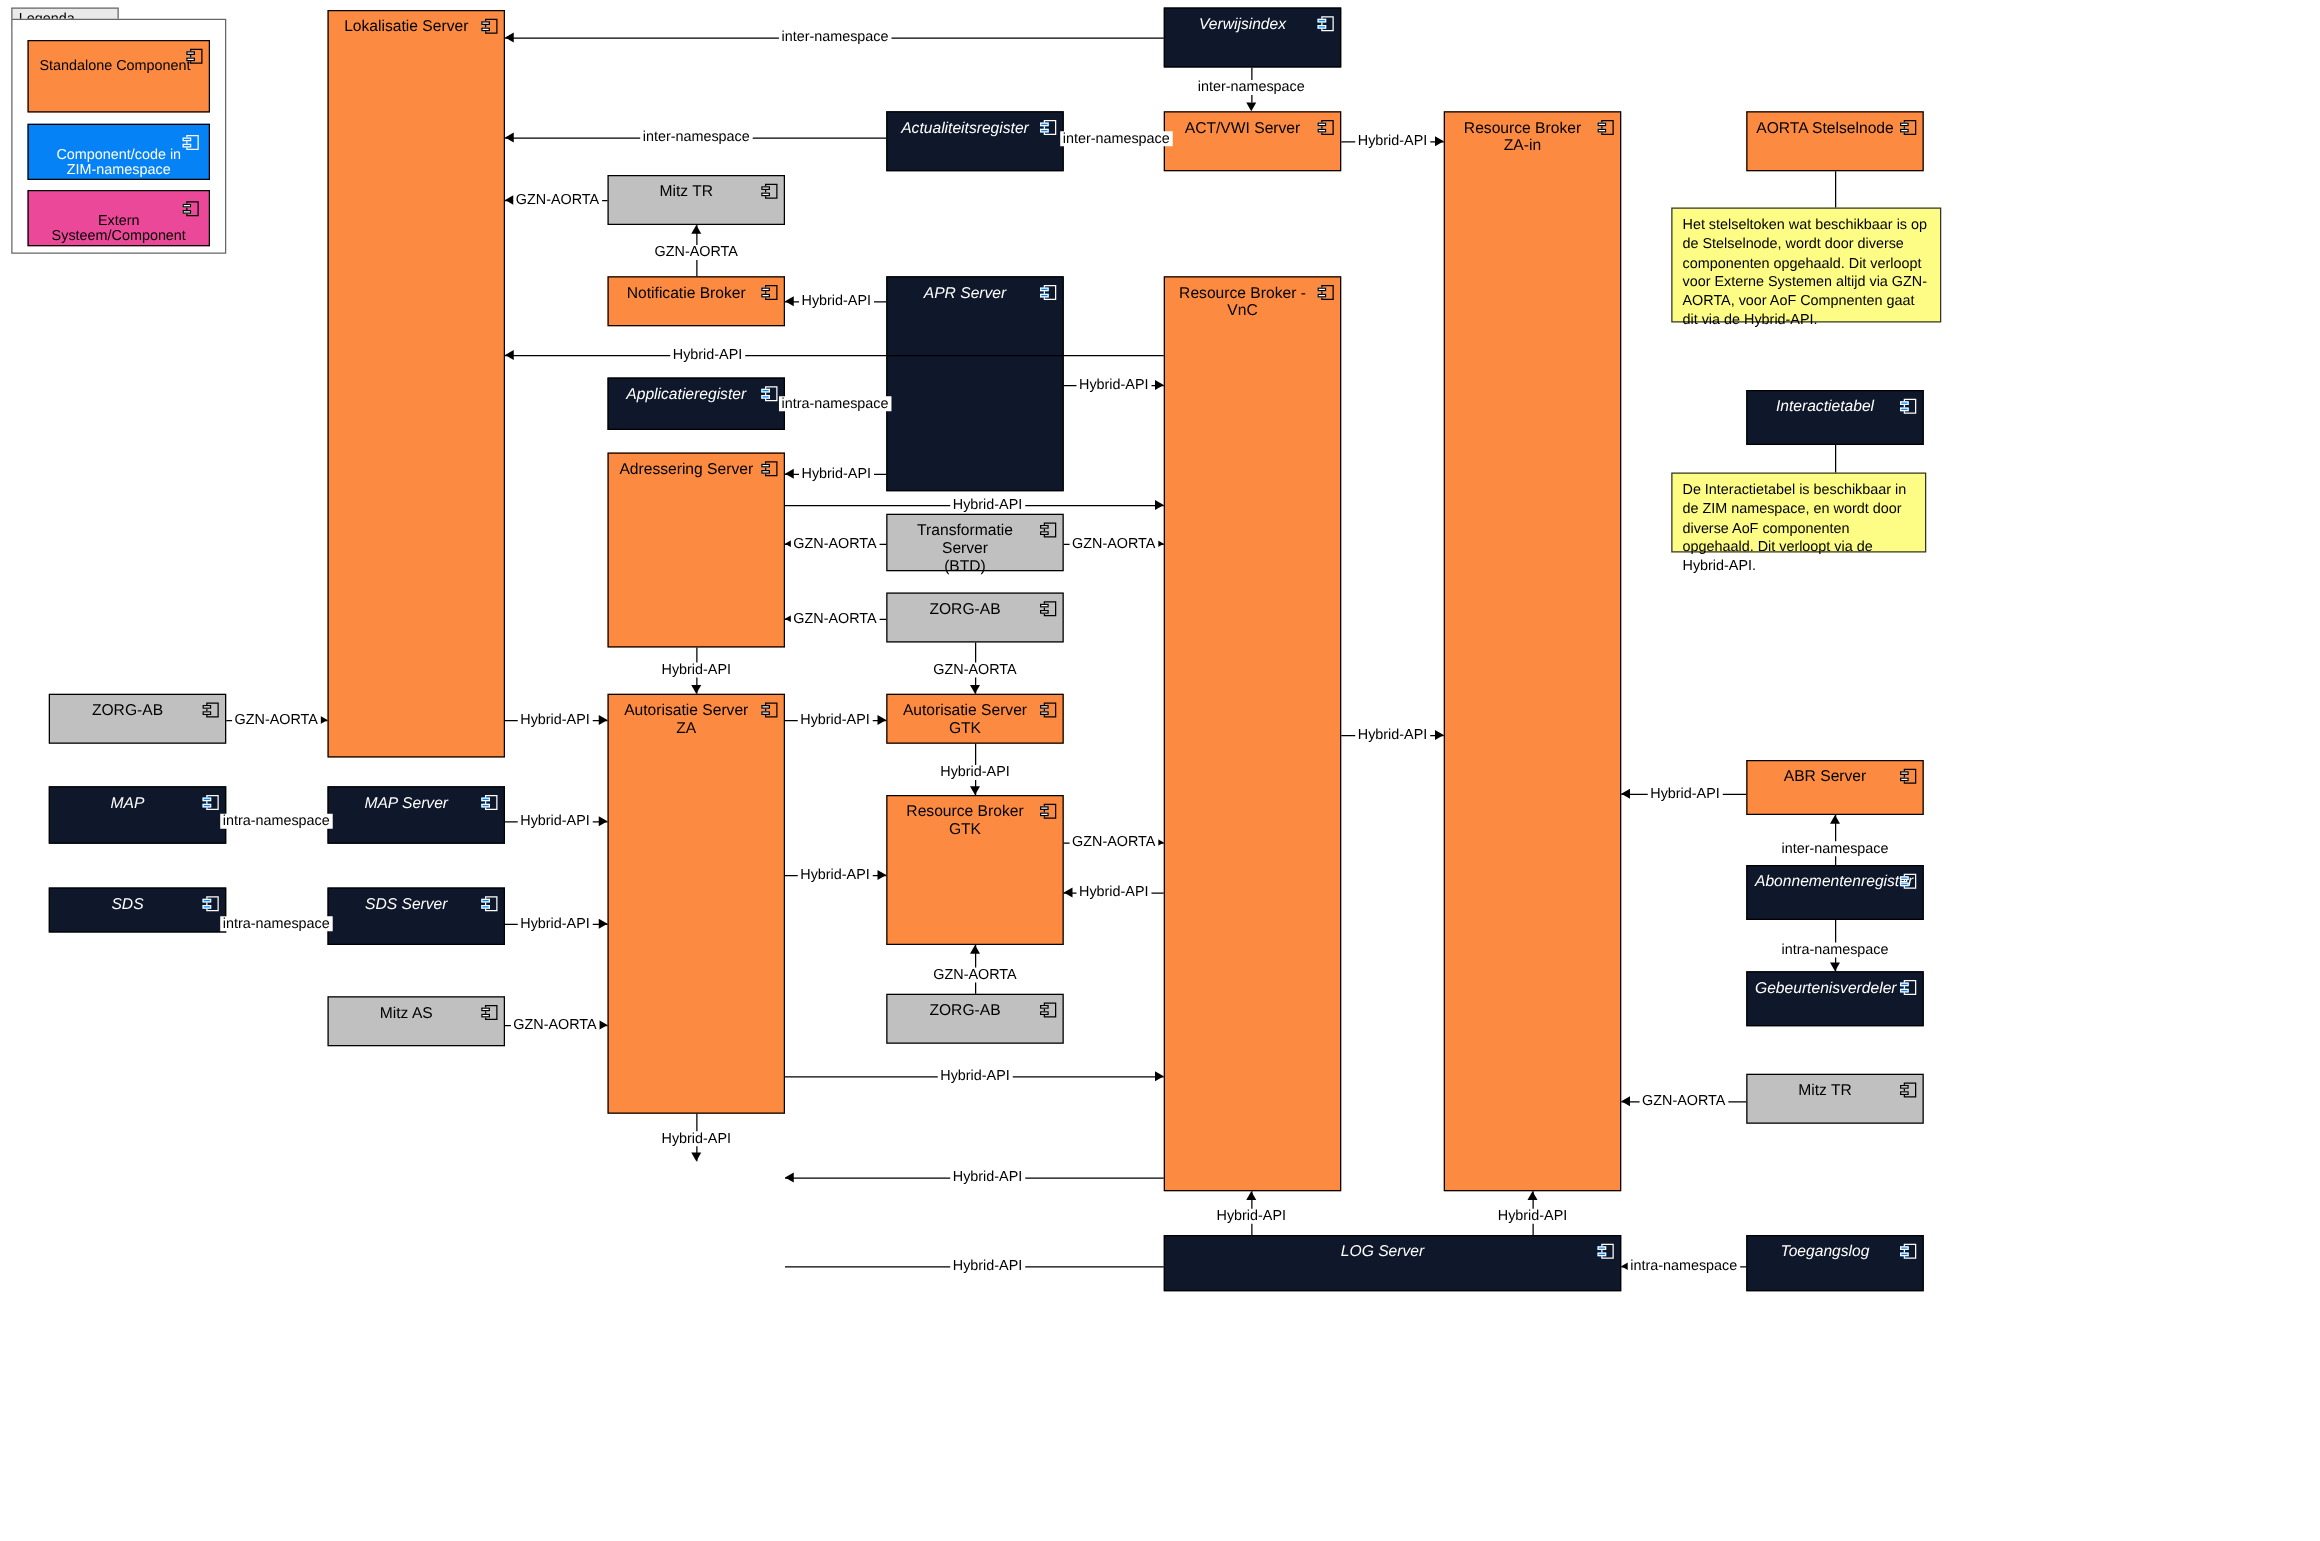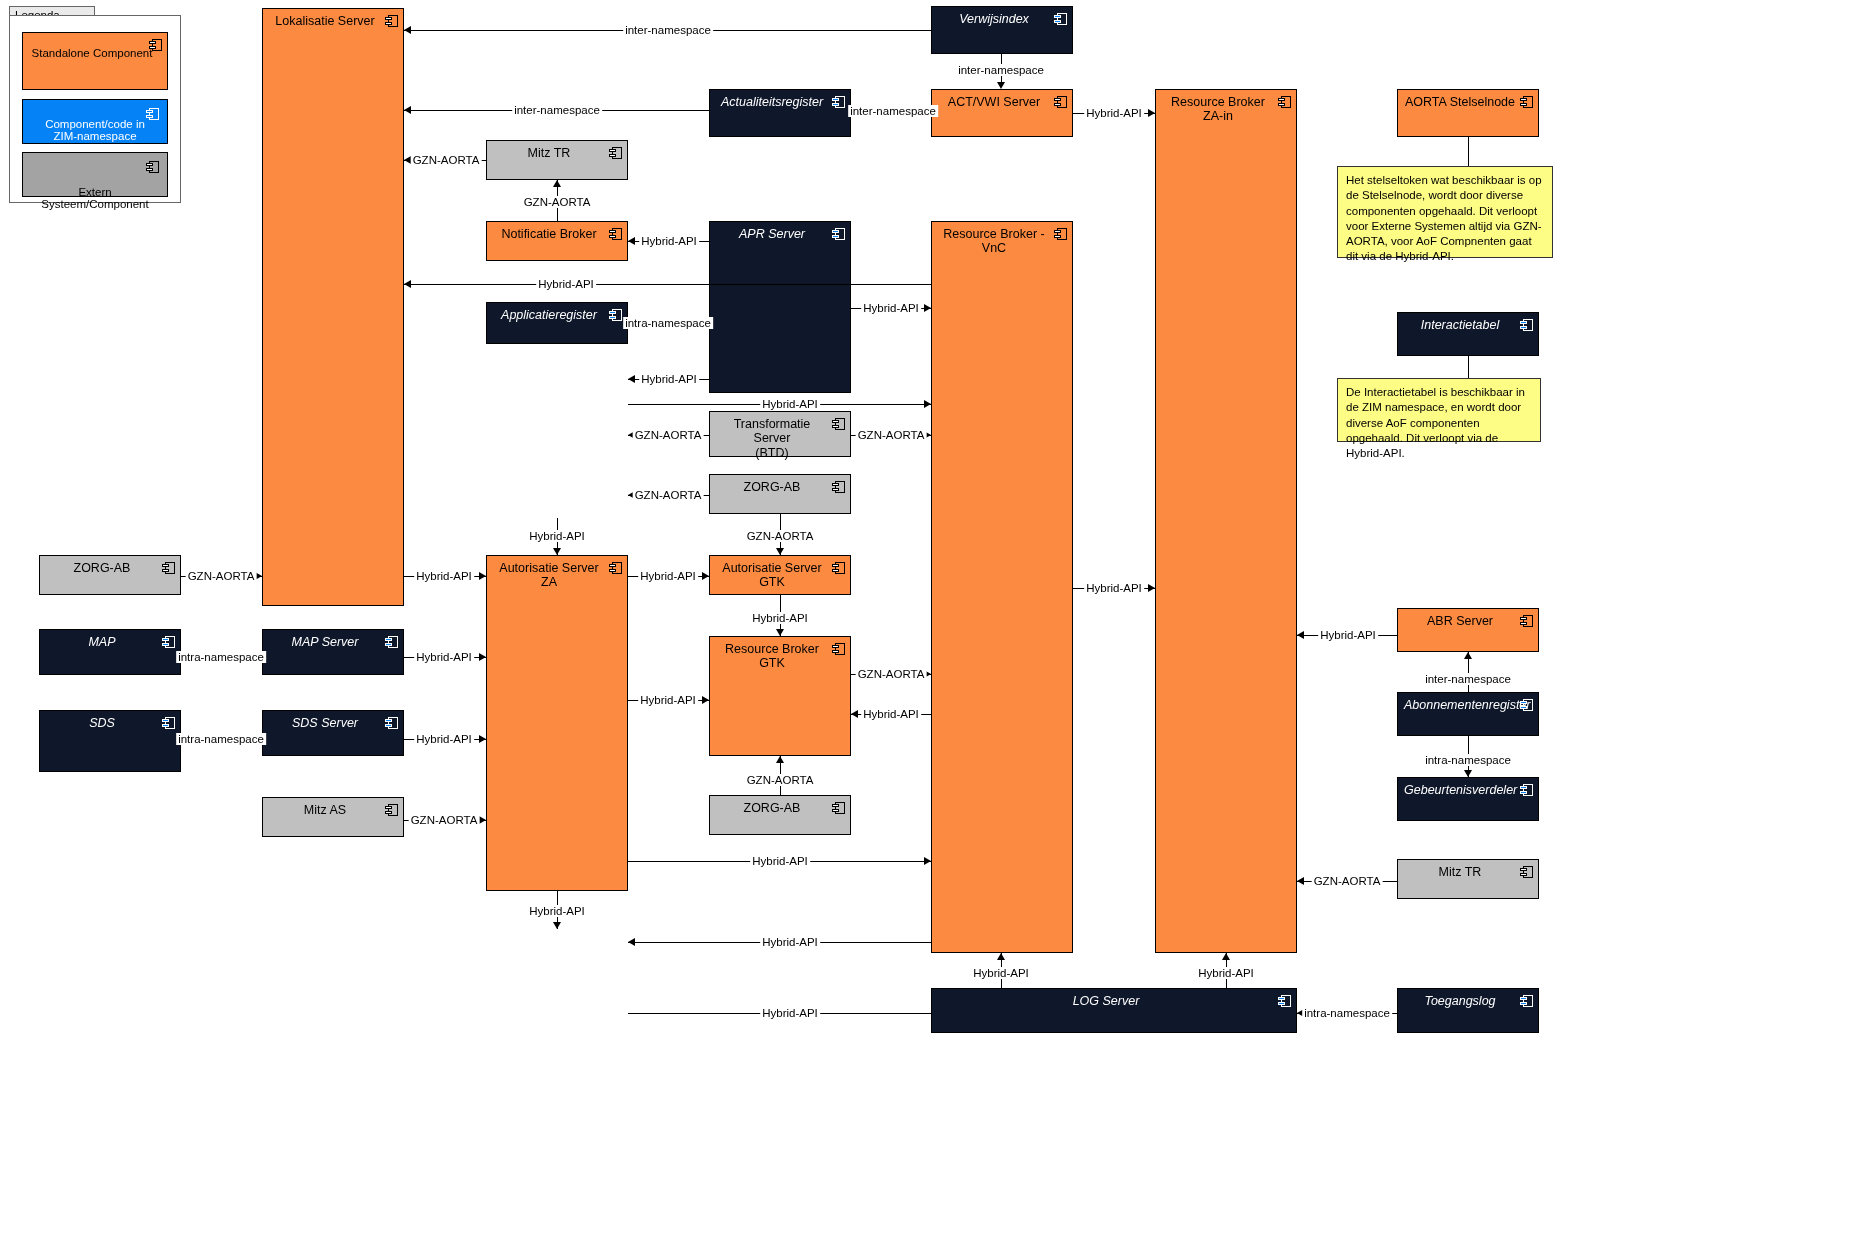--- a/index.html
+++ b/index.html
@@ -58,21 +58,21 @@
           <span class="t1"></span>
           <span class="t2"></span>
         </span>
     </div>
     <div class="lgbox blue" style="top:83px;height:45px;padding-top:6px;background:#0582F5;color:#fff;white-space:pre-line;">
       <span>Component/code in
 ZIM-namespace</span>
       <span class="cicon" style="right:8px;top:8px;">
         <span class="bdy" style="border-color:#fff"></span><span class="t1" style="border-color:#fff;background:#0582F5"></span><span class="t2" style="border-color:#fff;background:#0582F5"></span></span>
     </div>
-    <div class="lgbox" style="top:136px;height:45px;padding-top:21px;background:#a3a3a3;white-space:pre-line;">
+    <div class="lgbox" style="top:136px;height:45px;padding-top:6px;background:#ec4899;white-space:pre-line;">
       <span>Extern
 Systeem/Component</span>
       <span class="cicon" style="right:8px;top:8px;"><span class="bdy"></span><span class="t1"></span><span class="t2"></span></span>
     </div>
   </div>
 
   <div class="node orange" style="left:262px;top:8px;width:142px;height:598px;">
     <div class="title">Lokalisatie Server</div>
     <span class="cicon">
         <span class="bdy"></span>
@@ -173,20 +173,28 @@
 
   <div class="node blue" style="left:1397px;top:312px;width:142px;height:44px;padding-left:44px;">
     <div class="title">Interactietabel</div>
     <span class="cicon">
         <span class="bdy"></span>
         <span class="t1"></span>
         <span class="t2"></span>
       </span>
   </div>
 
+  <div class="node orange" style="left:486px;top:362px;width:142px;height:156px;">
+    <div class="title">Adressering Server</div>
+    <span class="cicon">
+        <span class="bdy"></span>
+        <span class="t1"></span>
+        <span class="t2"></span>
+      </span>
+  </div>
 
   <div class="node grey" style="left:709px;top:411px;width:142px;height:46px;">
     <div class="title">Transformatie Server
 (BTD)</div>
     <span class="cicon">
         <span class="bdy"></span>
         <span class="t1"></span>
         <span class="t2"></span>
       </span>
   </div>
@@ -265,21 +273,21 @@
 
   <div class="node blue" style="left:1397px;top:692px;width:142px;height:44px;">
     <div class="title">Abonnementenregister</div>
     <span class="cicon">
         <span class="bdy"></span>
         <span class="t1"></span>
         <span class="t2"></span>
       </span>
   </div>
 
-  <div class="node blue" style="left:39px;top:710px;width:142px;height:62px;">
+  <div class="node blue" style="left:39px;top:710px;width:142px;height:36px;">
     <div class="title">SDS</div>
     <span class="cicon">
         <span class="bdy"></span>
         <span class="t1"></span>
         <span class="t2"></span>
       </span>
   </div>
 
   <div class="node blue" style="left:262px;top:710px;width:142px;height:46px;">
     <div class="title">SDS Server</div>

